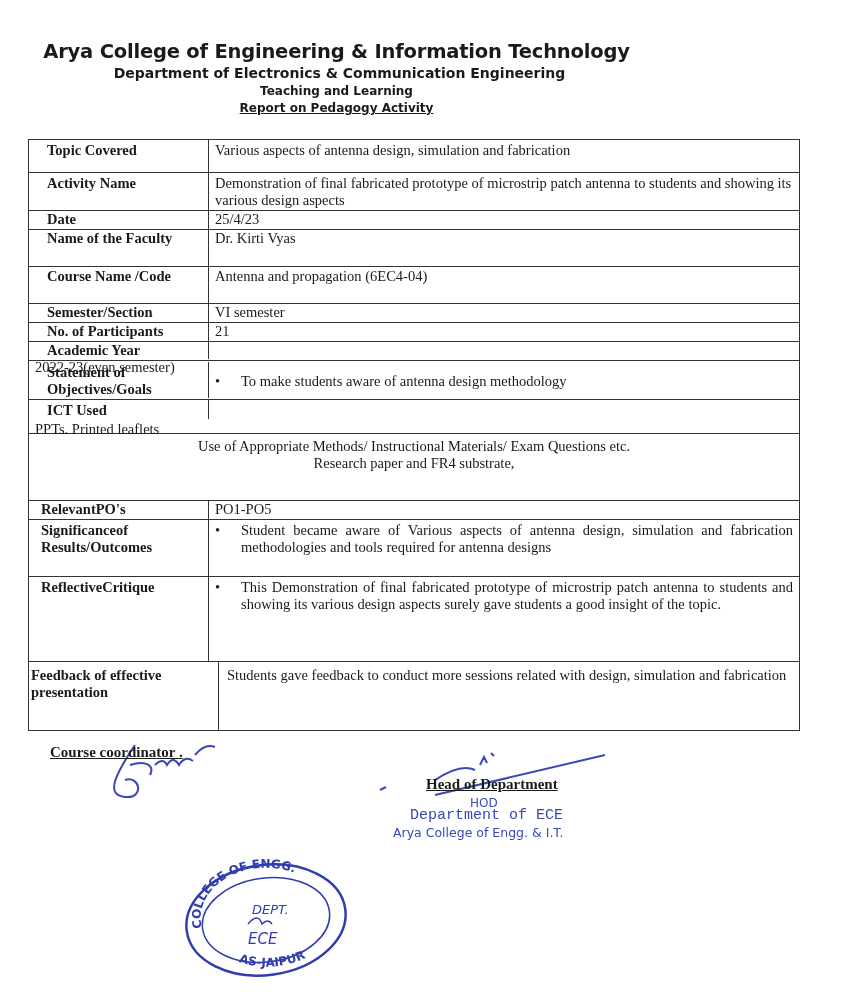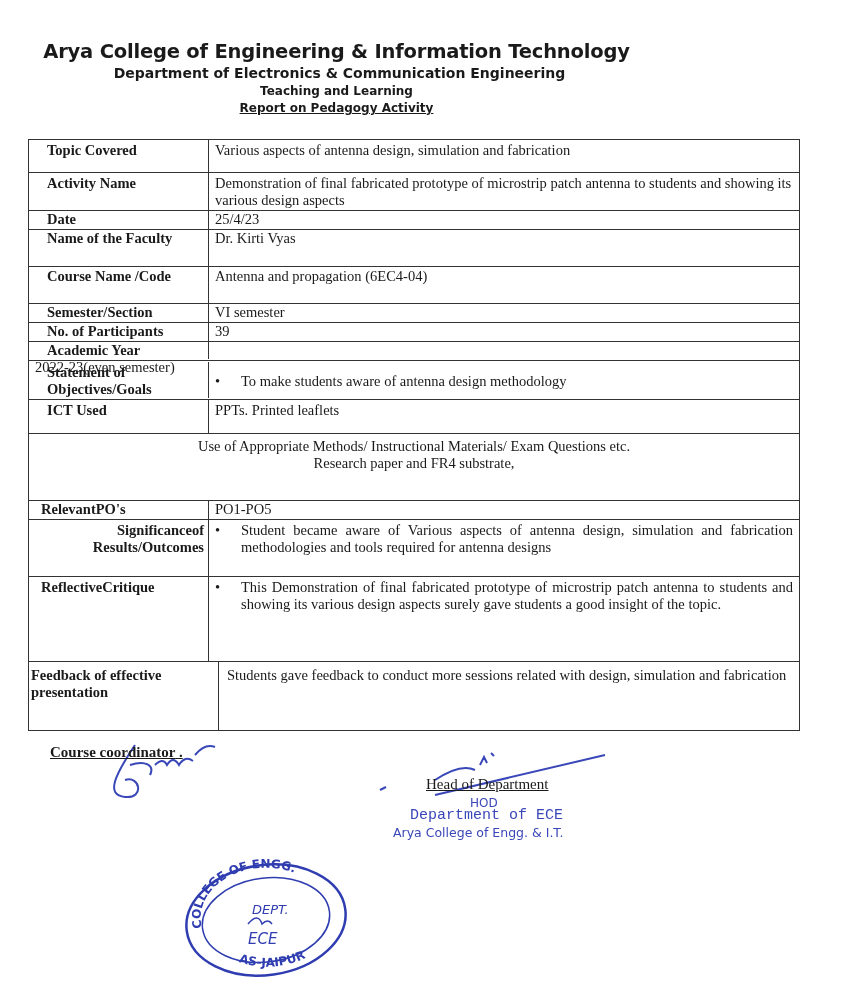--- a/index.html
+++ b/index.html
@@ -14,21 +14,21 @@
     .row { display: flex; border-bottom: 1.5px solid #333; }
     .row:last-child { border-bottom: none; }
     .lbl { width: 180px; padding: 0 4px 0 18px; font-weight: bold; border-right: 1.5px solid #333; line-height: 17px; flex-shrink: 0; box-sizing: border-box; }
     .val { flex: 1; padding: 0 6px 0 6px; line-height: 17px; }
     .full { flex: 1; padding: 4px 16px; line-height: 17px; }
     .bul { display: flex; }
     .bul .dot { width: 26px; flex-shrink: 0; }
     .just { text-align: justify; }
 
     .sig-left { position: absolute; left: 50px; top: 744px; font-family: "Liberation Serif", serif; font-weight: bold; font-size: 15px; text-decoration: underline; }
-    .sig-right { position: absolute; left: 426px; top: 776px; font-family: "Liberation Serif", serif; font-weight: normal; font-size: 15px; text-decoration: underline; }
+    .sig-right { position: absolute; left: 426px; top: 776px; font-family: "Liberation Serif", serif; font-weight: bold; font-size: 15px; text-decoration: underline; }
     .stamp-text { position: absolute; font-family: "DejaVu Sans", sans-serif; color: #3a47b8; font-size: 14px; text-align: center; }
     .seal { position: absolute; left: 180px; top: 858px; width: 170px; height: 120px; }
     .scribble { position: absolute; }
   </style>
 </head>
 <body>
 
 <div class="header">
   <div class="h-college">Arya College of Engineering &amp; Information Technology</div>
   <div class="h-dept">Department of Electronics &amp; Communication Engineering</div>
@@ -56,49 +56,49 @@
   <div class="row" style="height:36px;">
     <div class="lbl" style="padding-top:1px;">Course Name /Code</div>
     <div class="val" style="padding-top:1px;">Antenna and propagation (6EC4-04)</div>
   </div>
   <div class="row" style="height:18px;">
     <div class="lbl">Semester/Section</div>
     <div class="val">VI semester</div>
   </div>
   <div class="row" style="height:18px;">
     <div class="lbl">No. of Participants</div>
-    <div class="val">39</div>
+    <div class="val">21</div>
   </div>
   <div class="row" style="height:18px;flex-direction:column;">
     <div class="lbl">Academic Year</div>
     <div class="val">2022-23(even semester)</div>
   </div>
   <div class="row" style="height:38px;align-items:center;">
     <div class="lbl" style="padding-top:2px;">Statement of Objectives/Goals</div>
     <div class="val bul" style="padding-top:2px;">
       <span class="dot">•</span>
       <span style="width:360px;">To make students aware of antenna design methodology</span>
     </div>
   </div>
-  <div class="row" style="height:33px;">
+  <div class="row" style="height:33px;flex-direction:column;">
     <div class="lbl" style="padding-top:2px;">ICT Used</div>
     <div class="val" style="padding-top:2px;">PPTs. Printed leaflets</div>
   </div>
   <div class="row" style="height:66px;text-align:center;">
     <div class="full" style="padding-left:16px;">
       <div>Use of Appropriate Methods/ Instructional Materials/ Exam Questions etc.</div>
       <div>Research paper and FR4 substrate,</div>
     </div>
   </div>
   <div class="row" style="height:18px;">
     <div class="lbl" style="padding-left:12px;">RelevantPO's</div>
     <div class="val">PO1-PO5</div>
   </div>
   <div class="row" style="height:56px;">
-    <div class="lbl" style="padding-left:12px; padding-top:2px;text-align:right;">Significanceof Results/Outcomes</div>
+    <div class="lbl" style="padding-left:12px; padding-top:2px;">Significanceof Results/Outcomes</div>
     <div class="val bul just" style="padding-top:2px;">
       <span class="dot">•</span>
       <span style="flex:1;">Student became  aware of Various aspects of antenna design, simulation and fabrication methodologies and  tools required for antenna designs</span>
     </div>
   </div>
   <div class="row" style="height:84px;">
     <div class="lbl" style="padding-left:12px; padding-top:2px;">ReflectiveCritique</div>
     <div class="val bul just" style="padding-top:2px;">
       <span class="dot">•</span>
       <span style="flex:1;">This Demonstration of final fabricated prototype of microstrip patch antenna to students and showing its various design aspects surely gave students a good insight of the topic.</span>

